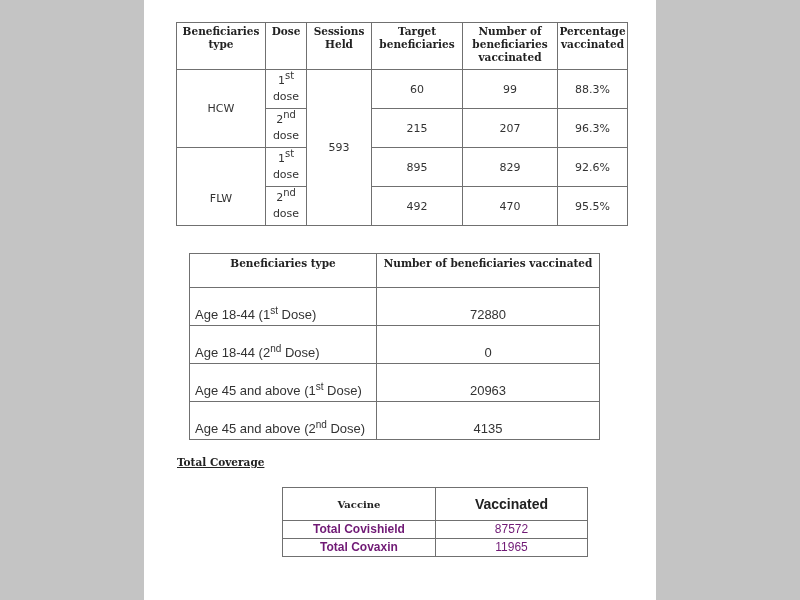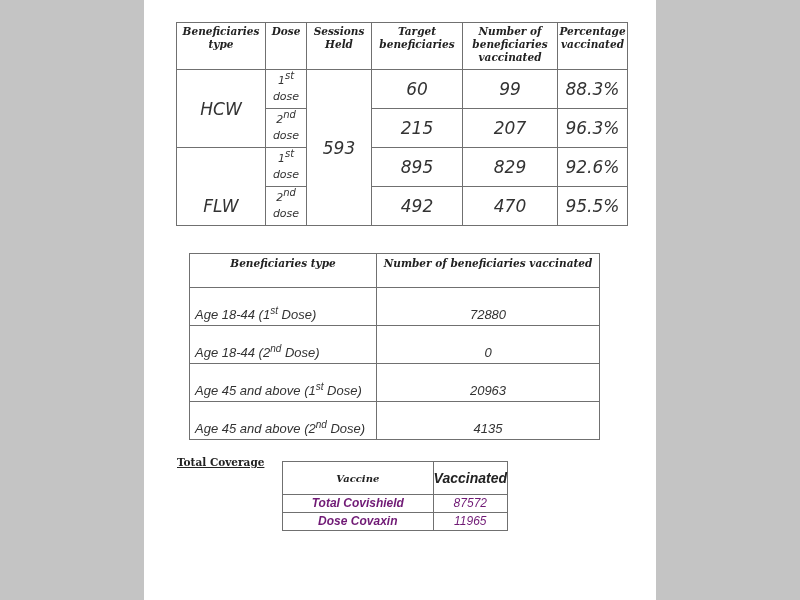--- a/index.html
+++ b/index.html
@@ -1,35 +1,35 @@
 <!DOCTYPE html>
 <html><head>
 <meta charset="utf-8">
 <style>
   html, body { margin:0; padding:0; }
   body { width:800px; height:600px; background:#c4c4c4; position:relative; overflow:hidden; }
   .page { position:absolute; left:144px; top:0; width:512px; height:600px; background:#ffffff; }
-  table { border-collapse:collapse; position:absolute;font-style:italic; }
+  table { border-collapse:collapse; position:absolute; }
   td, th { border:1px solid #707070; padding:0; text-align:center; vertical-align:middle; color:#222; }
   
   #t1 { left:32px; top:22px; width:452px; }
   #t1 th { font-family:"DejaVu Serif", serif; font-weight:bold; font-size:10.5px; line-height:13px; vertical-align:top; padding-top:2px; height:44px; }
-  #t1 td { font-family:"DejaVu Sans", sans-serif; font-size:17px; color:#333; height:38px; }
+  #t1 td { font-family:"DejaVu Sans", sans-serif; font-size:11px; color:#333; height:38px; }
   #t1 td.dose { font-size:11px; line-height:16px; }
-  #t1 td.type-flw { vertical-align:bottom; padding-bottom:9px; }
+  #t1 td.type-flw { vertical-align:bottom; padding-bottom:20px; }
   sup { font-size:10px; line-height:0; }
   
   #t2 { left:45px; top:253px; width:411px; }
   #t2 th { font-family:"DejaVu Serif", serif; font-weight:bold; font-size:10.5px; vertical-align:top; padding-top:3px; height:30px; }
   #t2 td { font-family:"Liberation Sans", sans-serif; font-size:13px; height:34px; vertical-align:bottom; padding-bottom:3px; color:#333; }
   #t2 td.label { text-align:left; padding-left:5px; }
   
   .cov-title { position:absolute; left:33px; top:456px; font-family:"DejaVu Serif", serif; font-weight:bold; font-size:10.5px; text-decoration:underline; color:#222; }
   
-  #t3 { left:138px; top:461px; width:226px; }
+  #t3 { left:138px; top:487px; width:306px; }
   #t3 th { height:32px; }
   #t3 th.c1 { font-family:"DejaVu Serif", serif; font-weight:bold; font-size:10px; width:152px; }
   #t3 th.c2 { font-family:"Liberation Sans", sans-serif; font-weight:bold; font-size:14px; }
   #t3 td { font-family:"Liberation Sans", sans-serif; font-size:12px; height:17px; line-height:17px; color:#701a75; }
   #t3 td.lbl { font-weight:bold; }
 </style>
 </head>
 <body>
 
 <div class="page">
@@ -105,19 +105,19 @@
     <tbody>
         <tr>
       <th class="c1">Vaccine</th>
       <th class="c2">Vaccinated</th>
     </tr>
     <tr>
       <td class="lbl">Total Covishield</td>
       <td>87572</td>
     </tr>
     <tr>
-      <td class="lbl">Dose Covaxin</td>
+      <td class="lbl">Total Covaxin</td>
       <td>11965</td>
     </tr>
   </tbody>
     </table>
 
 </div>
 
 </body></html>

